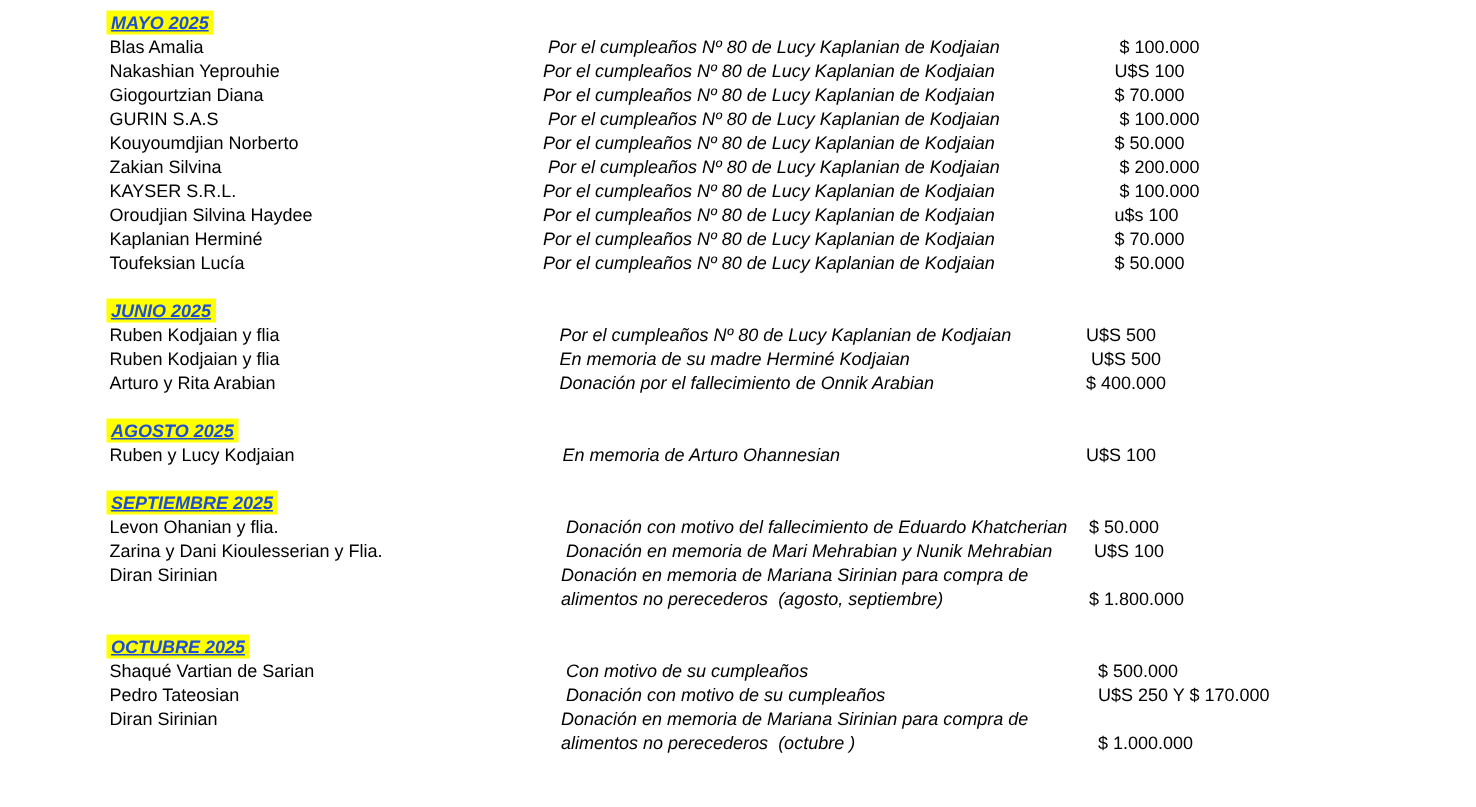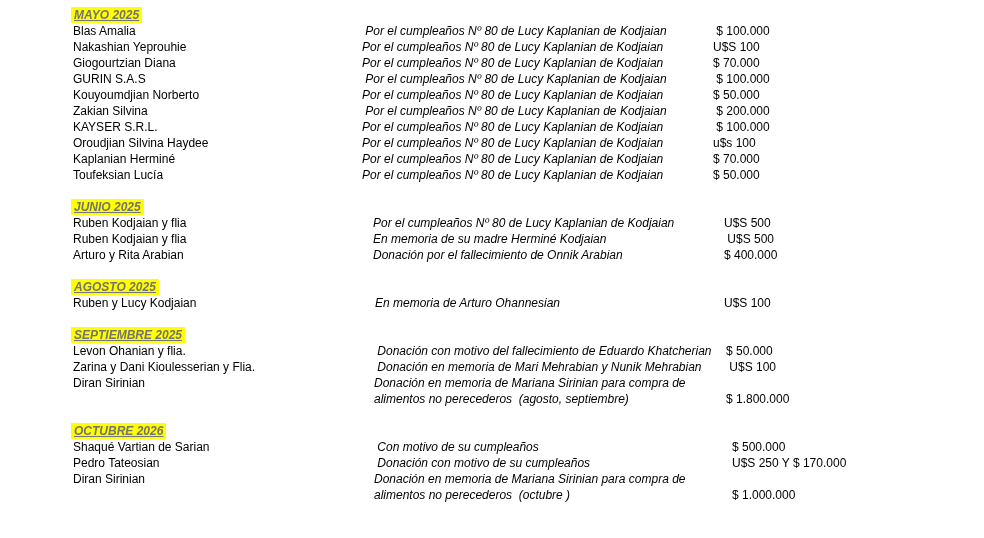--- a/index.html
+++ b/index.html
@@ -23,21 +23,21 @@
   .section {
     margin-bottom: 16px;
   }
   .header-row {
     height: 16px;
     position: relative;
   }
   .section-header {
     display: inline-block;
     background: var(--hl, #ffff00);
-    color: #737373;
+    color: #1d4ed8;
     font-weight: bold;
     font-style: italic;
     text-decoration: underline;
     height: 16px;
     line-height: 16px;
     padding: 0 3px;
     margin-left: -2px;
     white-space: pre;
   }
   .row {
@@ -62,21 +62,21 @@
     height: 16px;
     white-space: pre;
   }
   .amount {
     position: absolute;
     top: 0;
     white-space: pre;
   }
   .amount.on-line-2 { top: 16px; }
   
-  .sec-0 .desc { left: 289px; }  .sec-0 .amount { left: 640px; }
+  .sec-0 .desc { left: 289px; }  .sec-0 .amount { left: 670px; }
   .sec-1 .desc { left: 300px; }  .sec-1 .amount { left: 651px; }
   .sec-2 .desc { left: 302px; }  .sec-2 .amount { left: 651px; }
   .sec-3 .desc { left: 301px; }  .sec-3 .amount { left: 653px; }
   .sec-4 .desc { left: 301px; }  .sec-4 .amount { left: 659px; text-align: center; }
 </style>
 </head>
 <body style="background: rgb(255, 255, 255); color: rgb(0, 0, 0);">
 
 <div id="doc">
     <div class="section sec-0">
@@ -170,21 +170,21 @@
         <div class="desc"><div class="desc-line"> Donación en memoria de Mari Mehrabian y Nunik Mehrabian</div></div>
         <span class="amount"> U$S 100</span>
       </div>
       <div class="row lines-2">
         <span class="name">Diran Sirinian</span>
         <div class="desc"><div class="desc-line">Donación en memoria de Mariana Sirinian para compra de</div><div class="desc-line">alimentos no perecederos  (agosto, septiembre)</div></div>
         <span class="amount on-line-2">$ 1.800.000</span>
       </div>
     </div>
     <div class="section sec-4">
-      <div class="header-row"><span class="section-header">OCTUBRE 2026</span></div>
+      <div class="header-row"><span class="section-header">OCTUBRE 2025</span></div>
       <div class="row">
         <span class="name">Shaqué Vartian de Sarian</span>
         <div class="desc"><div class="desc-line"> Con motivo de su cumpleaños</div></div>
         <span class="amount">$ 500.000</span>
       </div>
       <div class="row">
         <span class="name">Pedro Tateosian</span>
         <div class="desc"><div class="desc-line"> Donación con motivo de su cumpleaños</div></div>
         <span class="amount">U$S 250 Y $ 170.000</span>
       </div>

